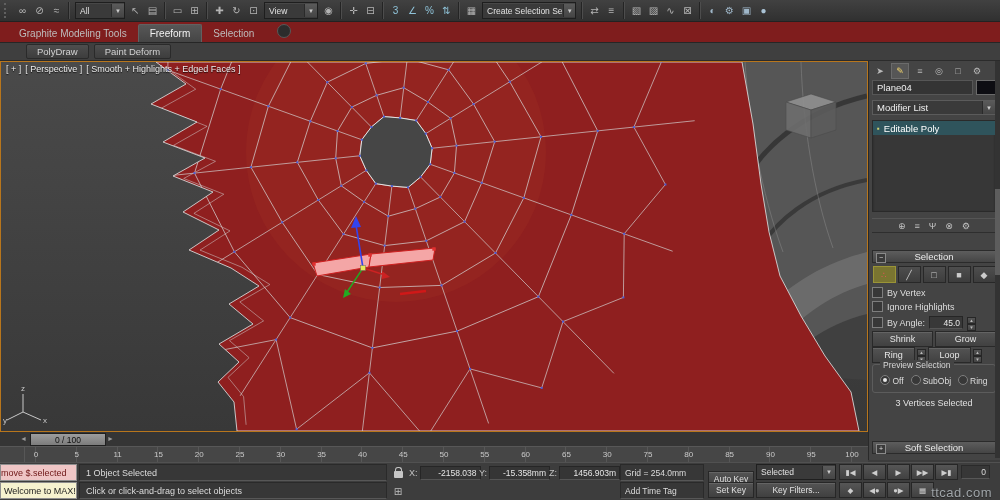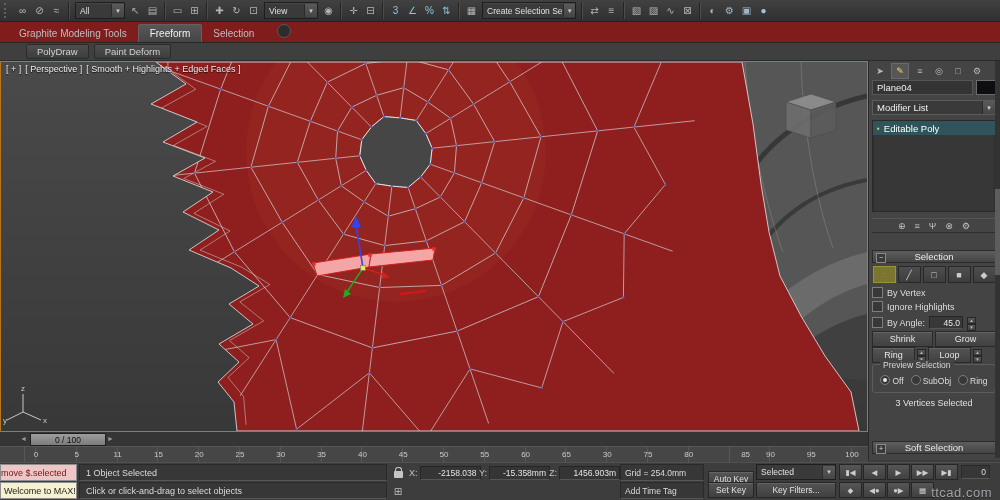--- a/index.html
+++ b/index.html
@@ -500,21 +500,21 @@
         <span class="tick-label" style="left: 311.6px;">35</span>
         <span class="tick-label" style="left: 352.4px;">40</span>
         <span class="tick-label" style="left: 393.2px;">45</span>
         <span class="tick-label" style="left: 434px;">50</span>
         <span class="tick-label" style="left: 474.8px;">55</span>
         <span class="tick-label" style="left: 515.6px;">60</span>
         <span class="tick-label" style="left: 556.4px;">65</span>
         <span class="tick-label" style="left: 597.2px;">30</span>
         <span class="tick-label" style="left: 638px;">75</span>
         <span class="tick-label" style="left: 678.8px;">80</span>
-        <span class="tick-label" style="left: 719.6px; margin-left: 16px;">85</span>
+        <span class="tick-label" style="left: 719.6px;">85</span>
         <span class="tick-label" style="left: 760.4px;">90</span>
         <span class="tick-label" style="left: 801.2px;">95</span>
         <span class="tick-label" style="left: 842px;">100</span>
       </div>
   </div>
 
   <div id="status-bar">
     <div class="sb" id="macro-cell">move $.selected</div>
     <div class="sb" id="listener-cell">Welcome to MAX!</div>
     <div class="sb sunken" id="sel-count">1 Object Selected</div>

